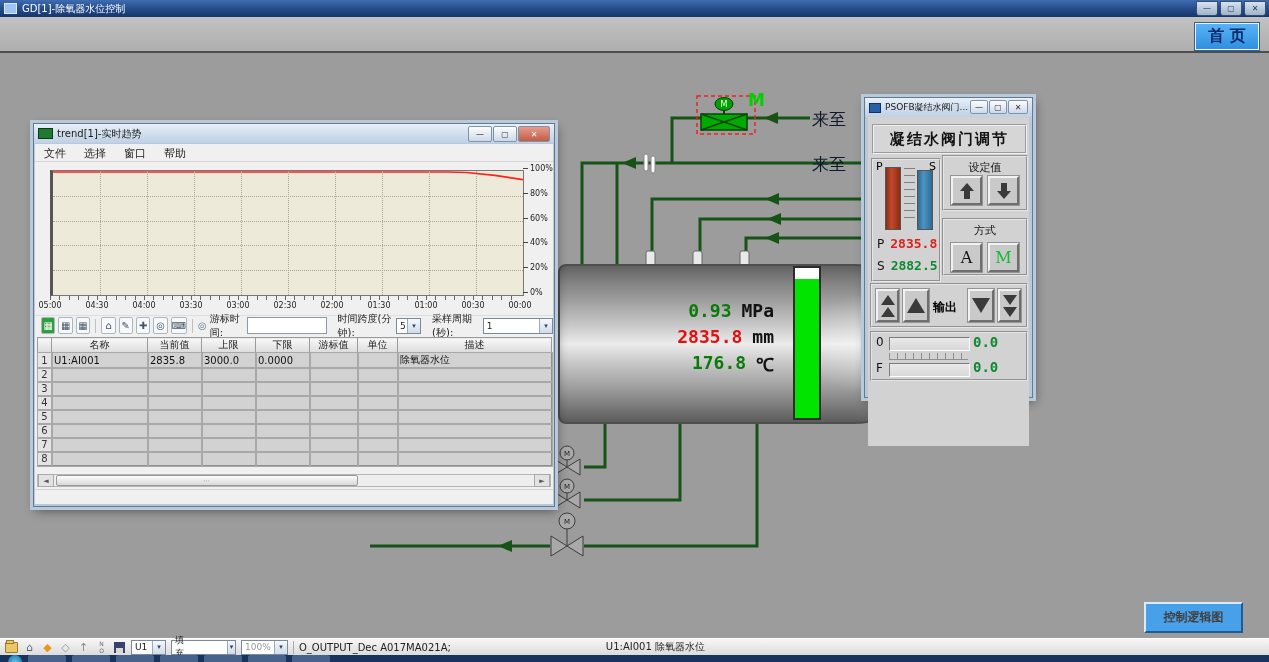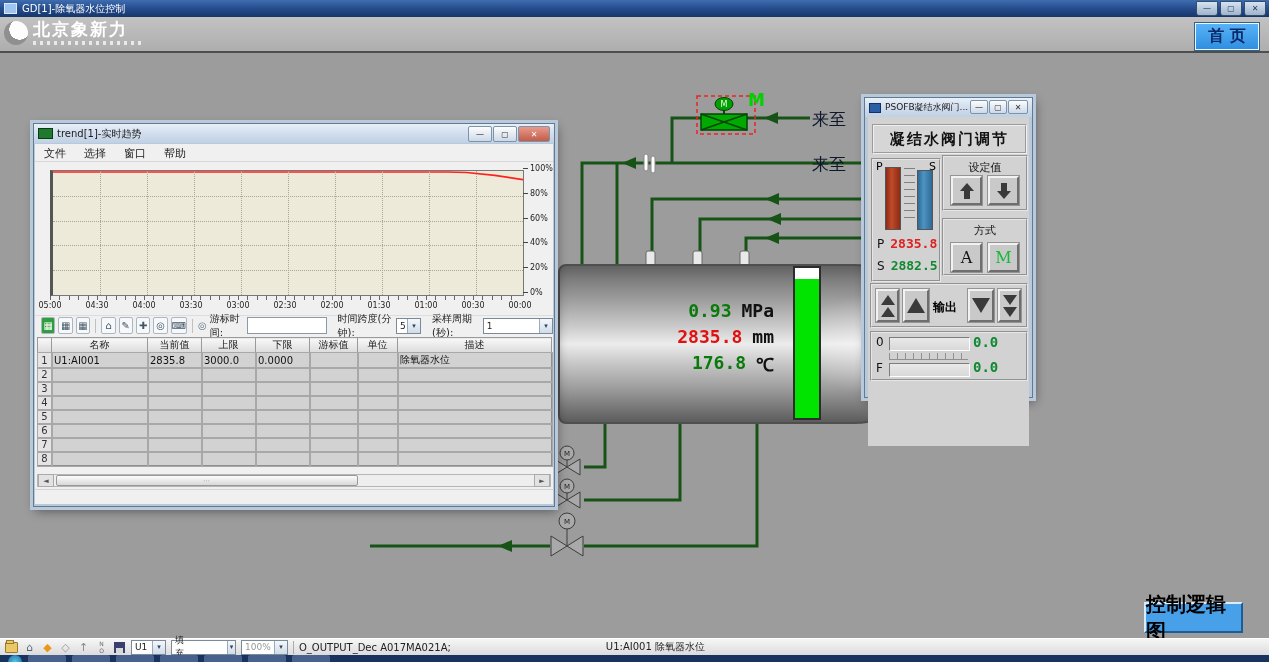--- a/index.html
+++ b/index.html
@@ -39,21 +39,21 @@
   .tank-vals{position:absolute;left:14px;top:34px;width:200px;
     font-family:"DejaVu Sans Mono","Liberation Mono",monospace;font-weight:bold;font-size:18px;}
   .tank-vals .row{display:flex;justify-content:flex-end;gap:10px;margin-bottom:5px;}
   .v-green{color:#0a7a0a;} .v-red{color:#e01010;} .v-unit{color:#111;}
   .gauge{position:absolute;left:233px;top:0px;width:24px;height:150px;border:2px solid #2c2c2c;
     background:#fff;}
   .gauge-fill{position:absolute;left:0;bottom:0;width:100%;background:#00e400;}
   .logic-btn{position:absolute;left:1144px;top:602px;width:95px;height:27px;
     background:#48a0e8;border-top:2px solid #d9ecfc;border-left:2px solid #d9ecfc;
     border-right:2px solid #1c5d95;border-bottom:2px solid #1c5d95;
-    color:#000000;font-size:20px;font-weight:bold;display:flex;align-items:center;justify-content:center;}
+    color:#404040;font-size:12px;font-weight:bold;display:flex;align-items:center;justify-content:center;}
   
   .w7{position:absolute;border:1px solid #62798e;box-shadow:0 0 0 3px #b7c9da,2px 4px 10px rgba(0,0,0,.45);
     background:#b7c9da;}
   .w7-titlebar{position:absolute;left:0;top:0;right:0;height:19px;
     background:linear-gradient(#e8f0f9,#cfdcec 55%,#c0d1e4);display:flex;align-items:center;
     font-size:10px;color:#1a1a1a;}
   .w7-btns{position:absolute;right:4px;top:2px;display:flex;gap:1px;}
   .w7-btn{width:22px;height:14px;background:linear-gradient(#fdfdfd,#cdd9e8);border:1px solid #7d93a9;
     border-radius:2px;font-size:8px;color:#333;display:flex;align-items:center;justify-content:center;}
   .w7-btn.close{background:linear-gradient(#e89a8c,#c35c47);color:#fff;width:30px;}
@@ -161,27 +161,20 @@
     <span class="os-appicon"></span>
     <span>GD[1]-除氧器水位控制</span>
     <span class="os-btns">
       <span class="os-btn">—</span>
       <span class="os-btn">▢</span>
       <span class="os-btn">✕</span>
     </span>
   </div>
 
   <div class="app-header">
-    <div class="logo">
-      <span class="logo-mark"></span>
-      <span>
-        <span class="logo-text">北京象新力</span>
-        <span class="logo-sub" style="display:block;"></span>
-      </span>
-    </div>
     <div class="home-btn">首 页</div>
   </div>
 
   <svg style="position:absolute;left:350px;top:85px;" width="700" height="480" viewBox="350 85 700 480">
     <g stroke="#175317" stroke-width="3" fill="none">
       <polyline points="810,118 672,118 672,163"></polyline>
       <polyline points="862,163 582,163 582,266"></polyline>
       <line x1="617" y1="163" x2="617" y2="266"></line>
       <polyline points="872,199 652,199 652,256"></polyline>
       <polyline points="872,219 700,219 700,256"></polyline>

